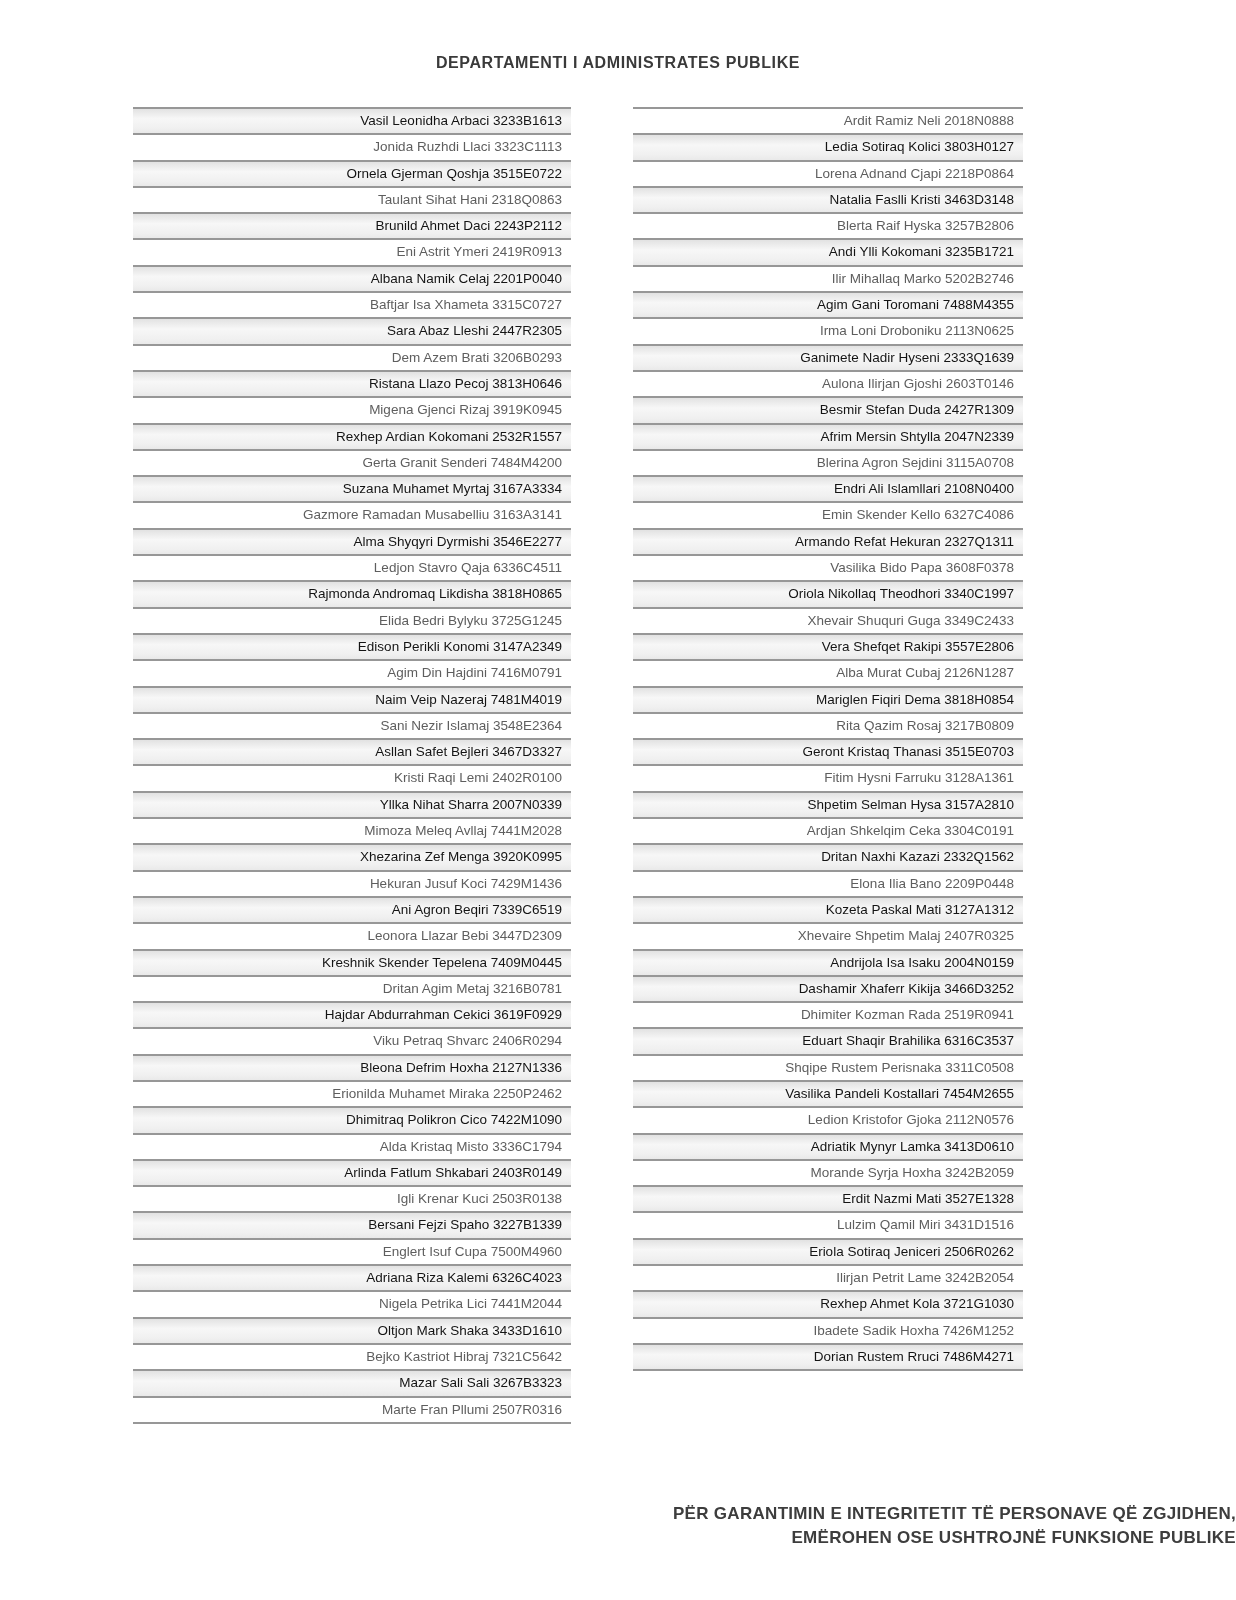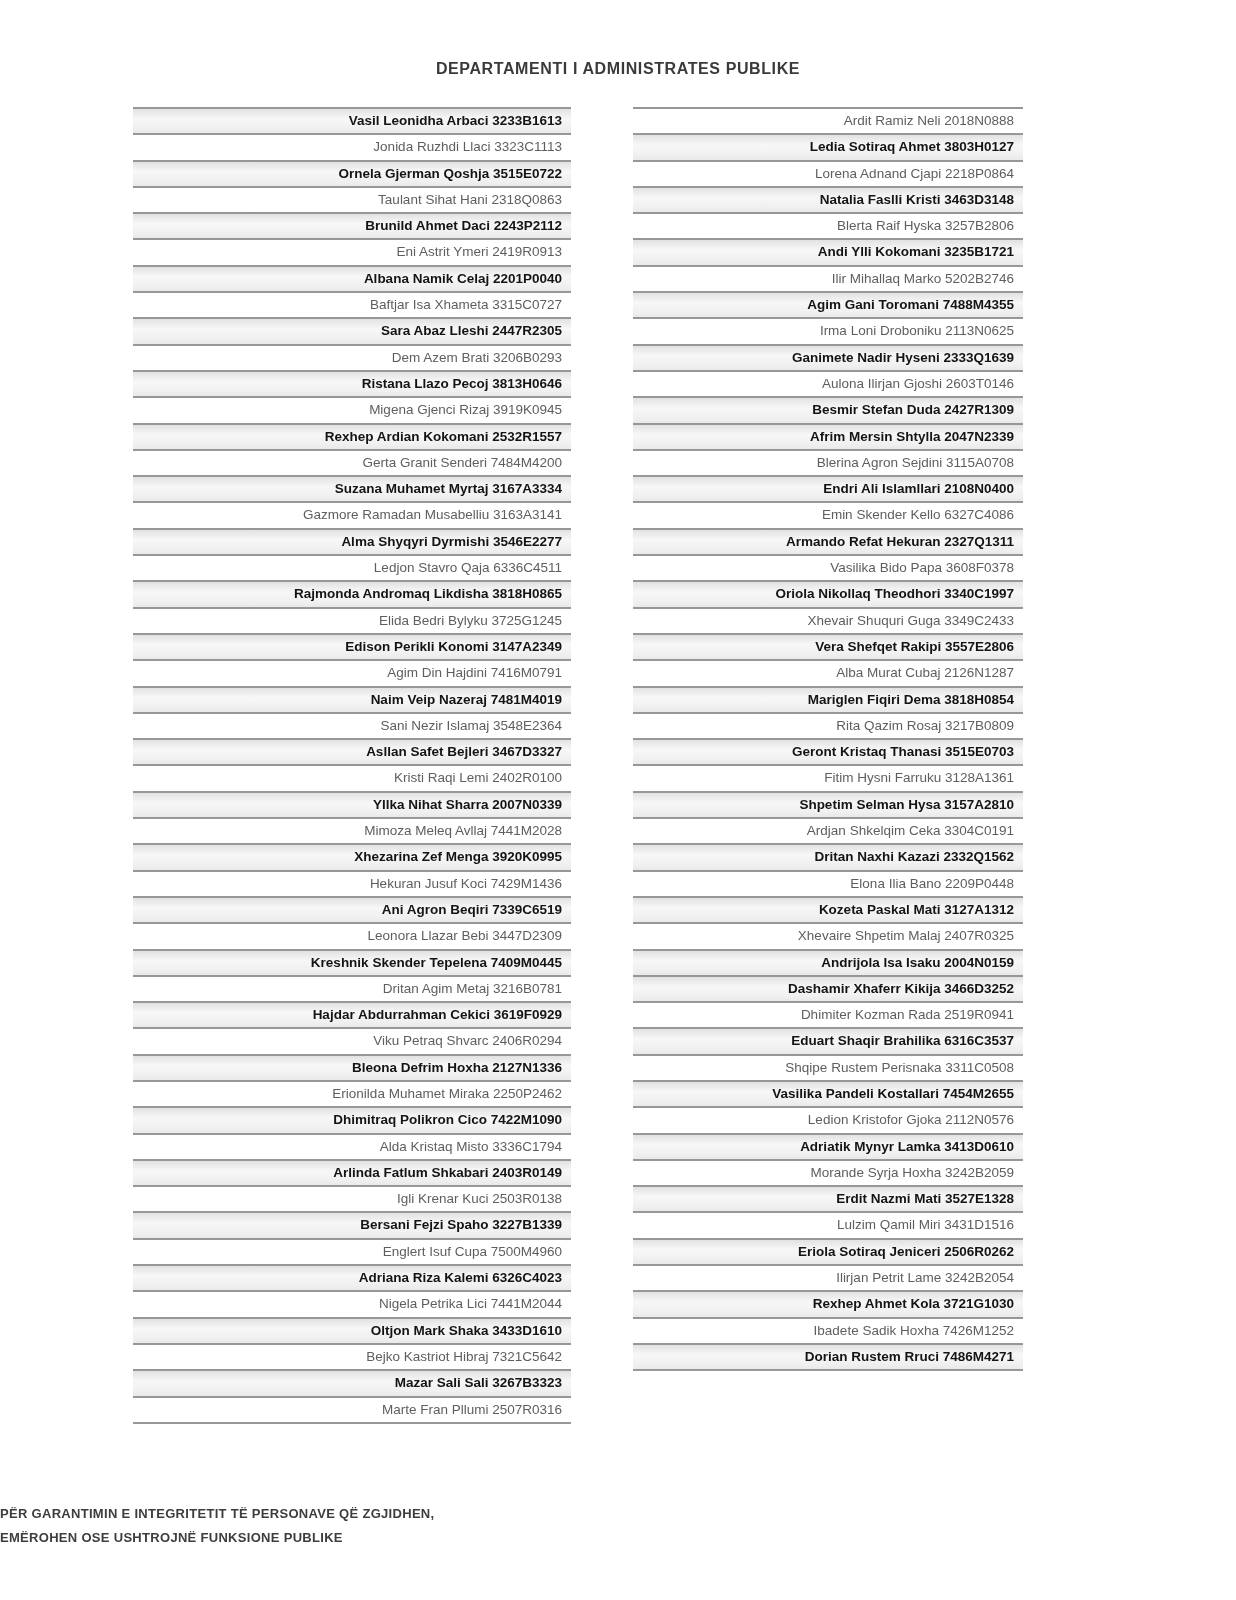--- a/index.html
+++ b/index.html
@@ -9,21 +9,21 @@
   }
   body {
     width: 1236px;
     height: 1600px;
     position: relative;
     font-family: "Liberation Sans", "DejaVu Sans", sans-serif;
     overflow: hidden;
   }
   .page-title {
     position: absolute;
-    top: 60px;
+    top: 54px;
     left: 0;
     width: 100%;
     text-align: center;
     font-size: 16px;
     font-weight: 600;
     letter-spacing: 0.6px;
     color: #3a3a3a;
   }
   .list-column {
     position: absolute;
@@ -41,29 +41,29 @@
     text-align: right;
     padding-right: 9px;
     white-space: nowrap;
     overflow: hidden;
     color: #5e5e5e;
     background: #ffffff;
   }
   .row.shaded {
     background: linear-gradient(180deg, #e2e2e2 0%, #f7f7f7 40%, #f0f0f0 80%, #e9e9e9 100%);
     color: #141414;
-    font-weight: bold;
+    font-weight: normal;
   }
   .footer {
     position: absolute;
     top: 1502px;
     left: 0;
     width: 100%;
-    text-align: left;
-    font-size: 13px;
+    text-align: right;
+    font-size: 17px;
     font-weight: bold;
     letter-spacing: 0.3px;
     color: #3d3d3d;
     line-height: 24px;
   }
 </style>
 </head>
 <body>
 
 <div class="page-title">DEPARTAMENTI I ADMINISTRATES PUBLIKE</div>
@@ -116,21 +116,21 @@
     <div class="row shaded">Adriana Riza Kalemi 6326C4023</div>
     <div class="row">Nigela Petrika Lici 7441M2044</div>
     <div class="row shaded">Oltjon Mark Shaka 3433D1610</div>
     <div class="row">Bejko Kastriot Hibraj 7321C5642</div>
     <div class="row shaded">Mazar Sali Sali 3267B3323</div>
     <div class="row">Marte Fran Pllumi 2507R0316</div>
   </div>
 
 <div class="list-column right">
     <div class="row">Ardit Ramiz Neli 2018N0888</div>
-    <div class="row shaded">Ledia Sotiraq Ahmet 3803H0127</div>
+    <div class="row shaded">Ledia Sotiraq Kolici 3803H0127</div>
     <div class="row">Lorena Adnand Cjapi 2218P0864</div>
     <div class="row shaded">Natalia Faslli Kristi 3463D3148</div>
     <div class="row">Blerta Raif Hyska 3257B2806</div>
     <div class="row shaded">Andi Ylli Kokomani 3235B1721</div>
     <div class="row">Ilir Mihallaq Marko 5202B2746</div>
     <div class="row shaded">Agim Gani Toromani 7488M4355</div>
     <div class="row">Irma Loni Droboniku 2113N0625</div>
     <div class="row shaded">Ganimete Nadir Hyseni 2333Q1639</div>
     <div class="row">Aulona Ilirjan Gjoshi 2603T0146</div>
     <div class="row shaded">Besmir Stefan Duda 2427R1309</div>

